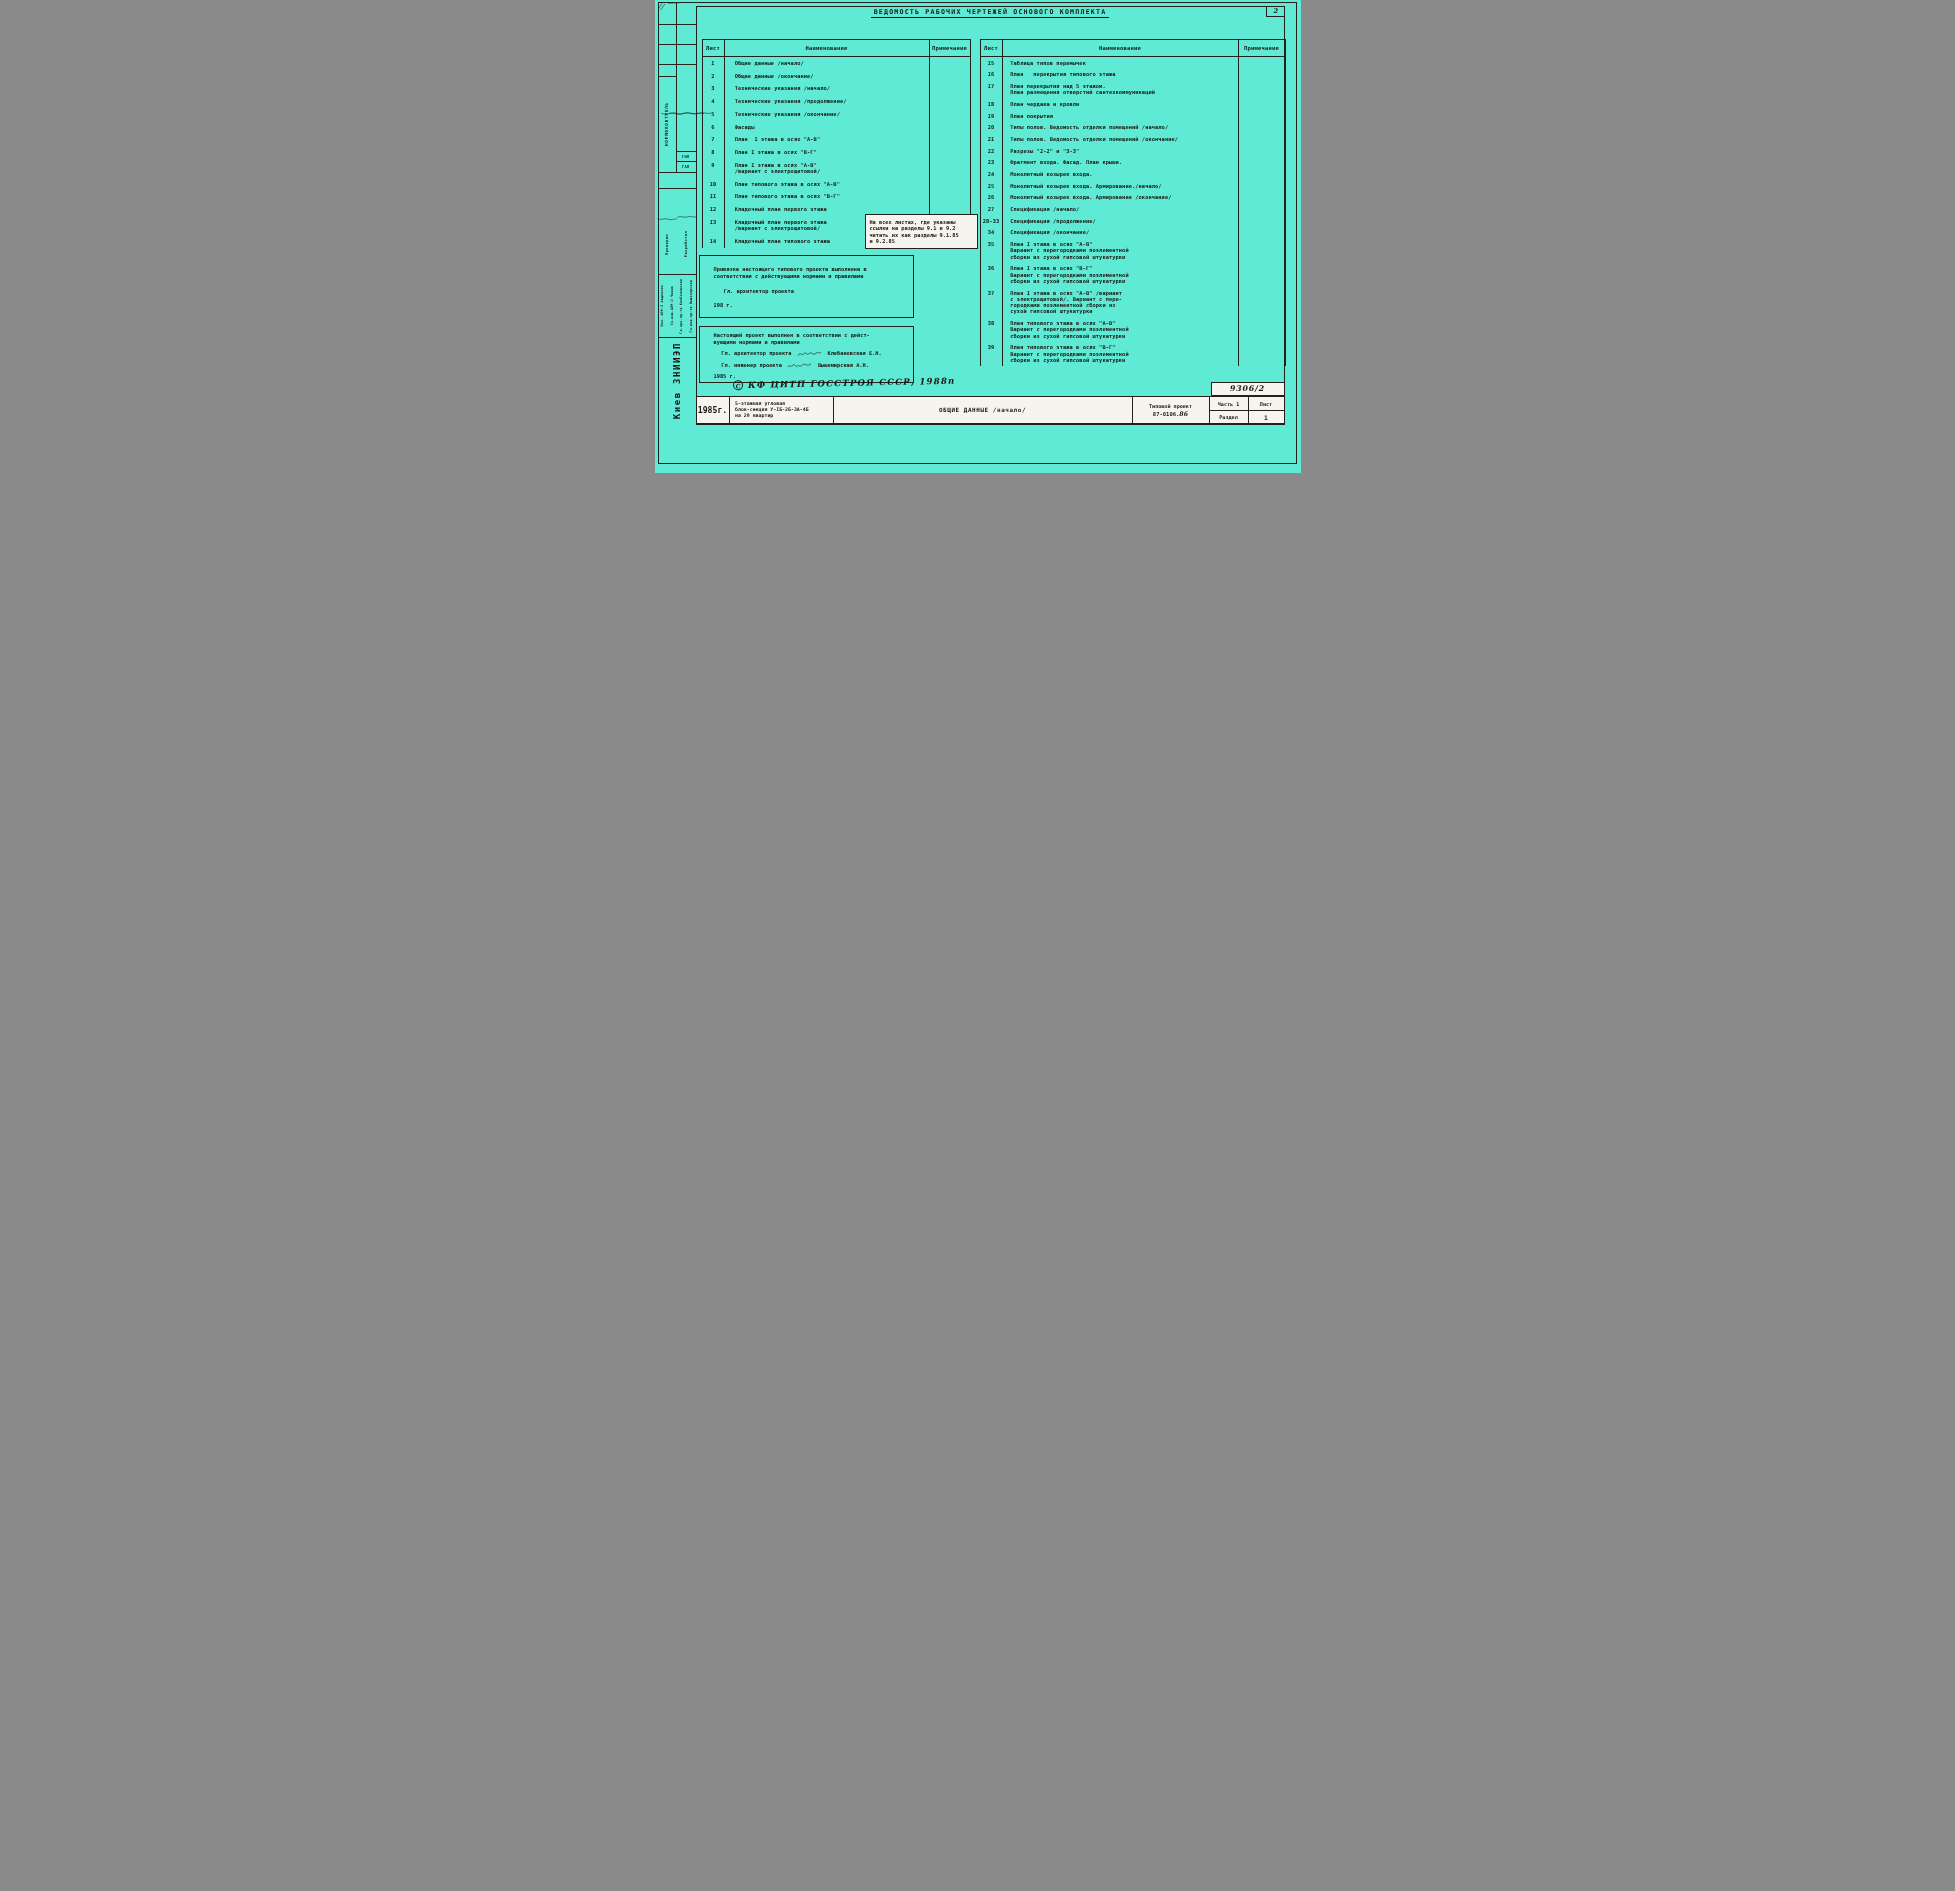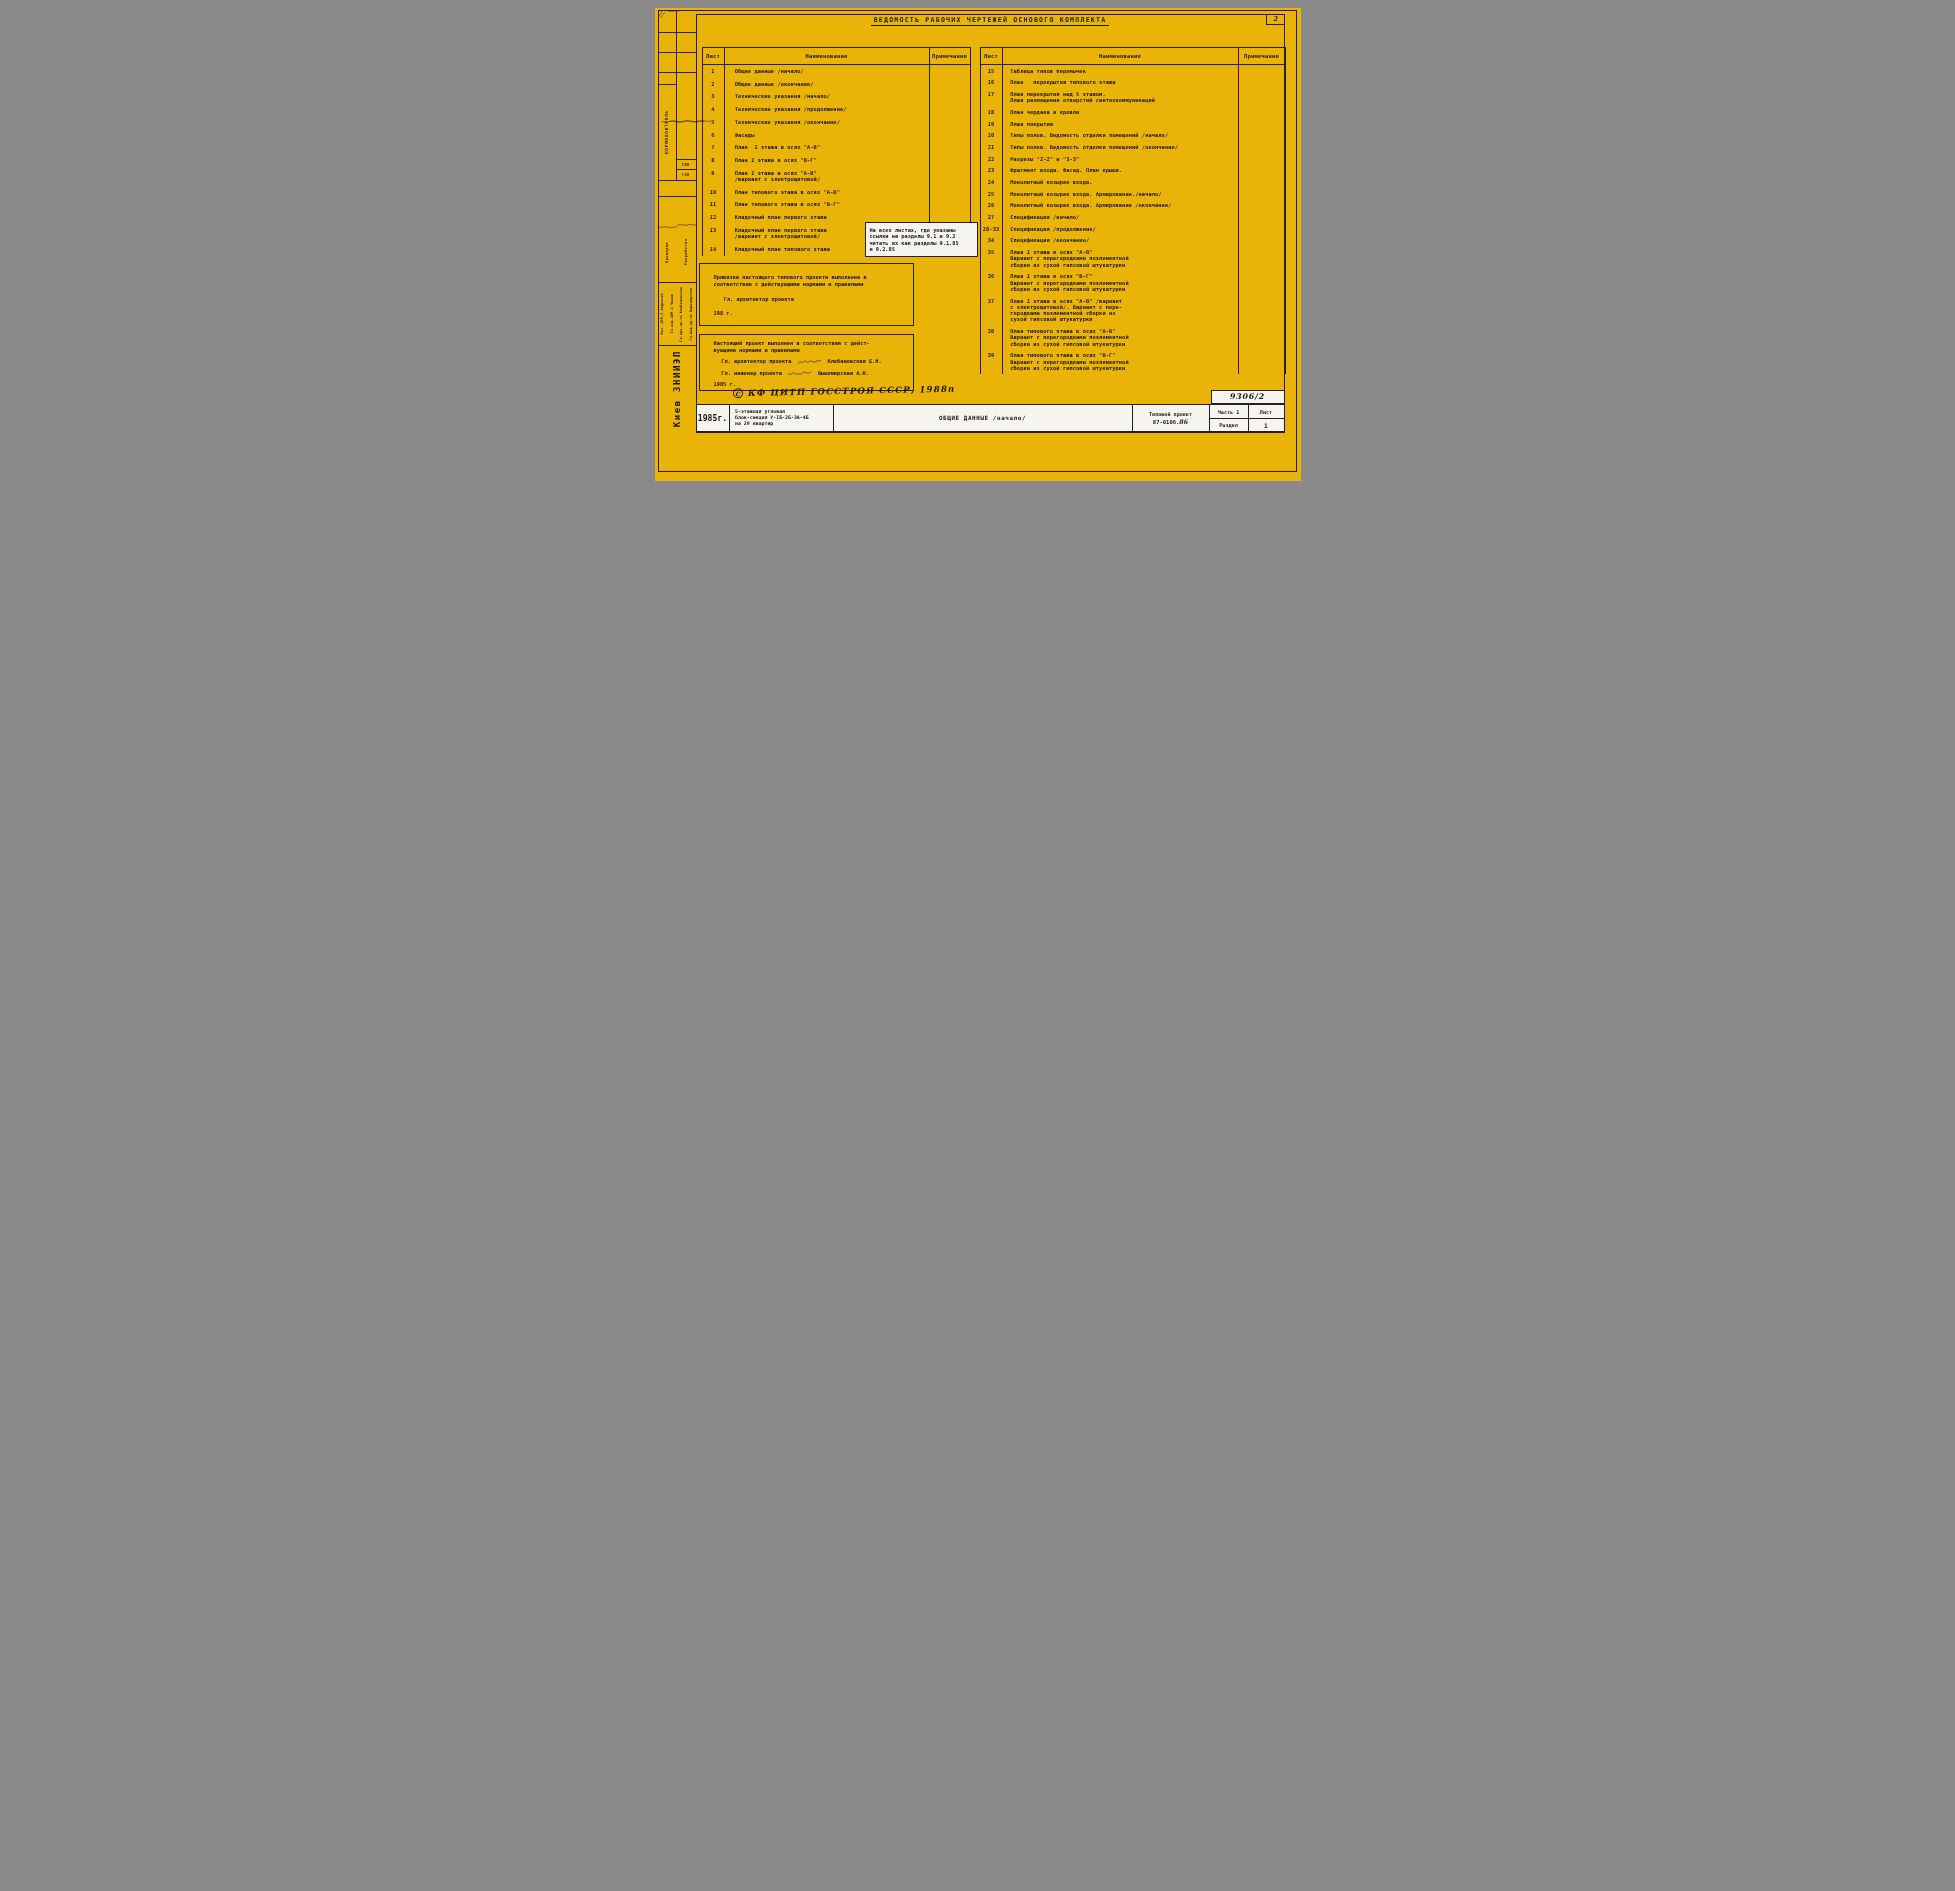--- a/index.html
+++ b/index.html
@@ -1,18 +1,18 @@
 <!DOCTYPE html>
 <html style="font-size:6.3px"><head>
 <meta charset="utf-8">
 <style>
   * { box-sizing: border-box; margin: 0; padding: 0; }
   html,body { background:#8a8a8a; }
   body { font-family:"DejaVu Sans Mono", monospace; }
-  .page { position:relative; width:646px; height:473px; margin:8px auto; background:#eab308;
+  .page { position:relative; width:646px; height:473px; margin:0 auto; background:#5eead4;
           color:#1c1712; overflow:hidden; }
   .abs { position:absolute; }
   .pre { white-space:pre-wrap; }
 
   
   .outer-border { left:3.1px; top:2.3px; width:639px; height:462px; border:0.8px solid #25201a; }
   .frame { left:41px; top:5.5px; width:589px; height:419px; border:1.2px solid #25201a; }
   .hline { height:0; border-top:0.6px solid #2a241d; }
   .vline { width:0; border-left:0.6px solid #2a241d; }
 

